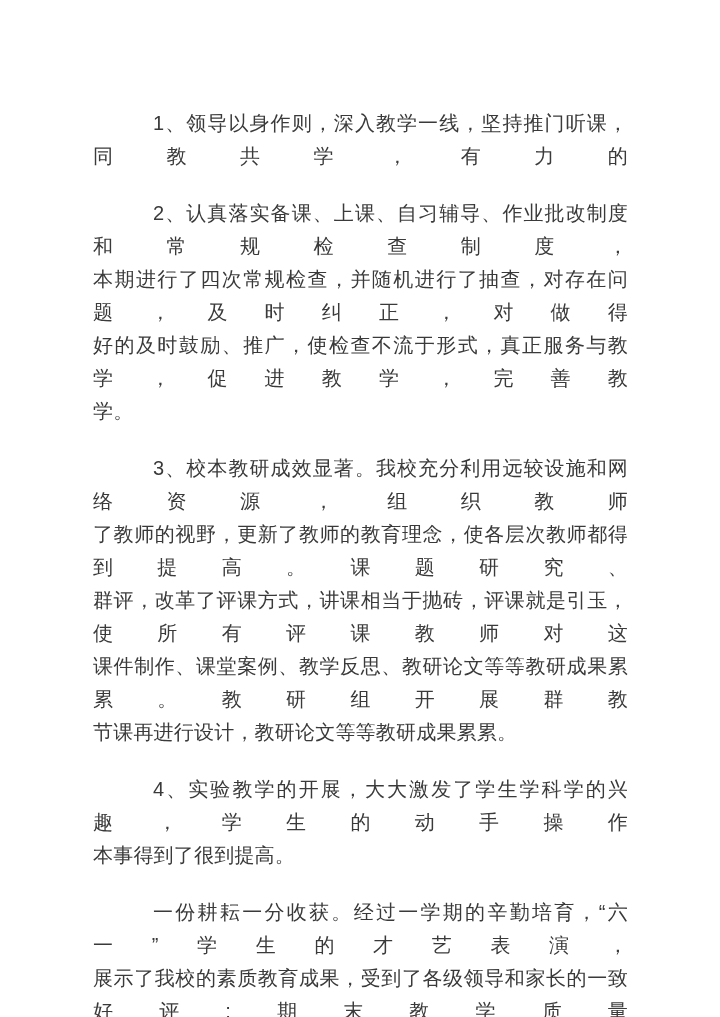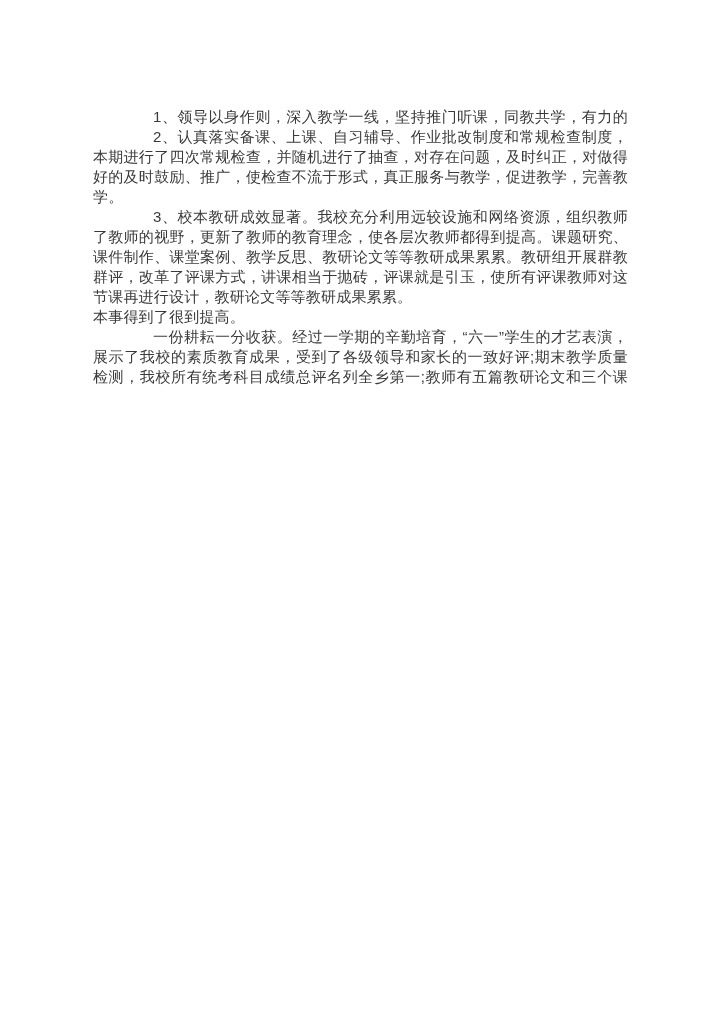--- a/index.html
+++ b/index.html
@@ -16,27 +16,28 @@
   .page {
     box-sizing: border-box;
     width: 720px;
     height: 1017px;
     padding: 107px 92px 0 93px;
     background: #ffffff;
     color: #3a3a3a;
     overflow: hidden;
   }
   .para {
+    margin-top: 24px;
   }
   .para:first-child {
     margin-top: 0;
   }
   .line {
-    font-size: 15px;
-    line-height: 20px;
+    font-size: 20px;
+    line-height: 33px;
     letter-spacing: 0.2px;
     text-align: justify;
     text-align-last: justify;
     word-break: break-all;
   }
   .line.para-end {
     text-align-last: left;
   }
   .line.first-line {
     text-indent: 60px;
@@ -52,25 +53,26 @@
       </div>
       <div class="para">
         <div class="line first-line">2、认真落实备课、上课、自习辅导、作业批改制度和常规检查制度，</div>
         <div class="line">本期进行了四次常规检查，并随机进行了抽查，对存在问题，及时纠正，对做得</div>
         <div class="line">好的及时鼓励、推广，使检查不流于形式，真正服务与教学，促进教学，完善教</div>
         <div class="line para-end">学。</div>
       </div>
       <div class="para">
         <div class="line first-line">3、校本教研成效显著。我校充分利用远较设施和网络资源，组织教师</div>
         <div class="line">了教师的视野，更新了教师的教育理念，使各层次教师都得到提高。课题研究、</div>
+        <div class="line">群评，改革了评课方式，讲课相当于抛砖，评课就是引玉，使所有评课教师对这</div>
         <div class="line">课件制作、课堂案例、教学反思、教研论文等等教研成果累累。教研组开展群教</div>
-        <div class="line">群评，改革了评课方式，讲课相当于抛砖，评课就是引玉，使所有评课教师对这</div>
         <div class="line para-end">节课再进行设计，教研论文等等教研成果累累。</div>
       </div>
       <div class="para">
+        <div class="line first-line">4、实验教学的开展，大大激发了学生学科学的兴趣，学生的动手操作</div>
         <div class="line para-end">本事得到了很到提高。</div>
       </div>
       <div class="para">
         <div class="line first-line">一份耕耘一分收获。经过一学期的辛勤培育，“六一”学生的才艺表演，</div>
         <div class="line">展示了我校的素质教育成果，受到了各级领导和家长的一致好评;期末教学质量</div>
         <div class="line">检测，我校所有统考科目成绩总评名列全乡第一;教师有五篇教研论文和三个课</div>
       </div>
     </div>
 </div>
 

